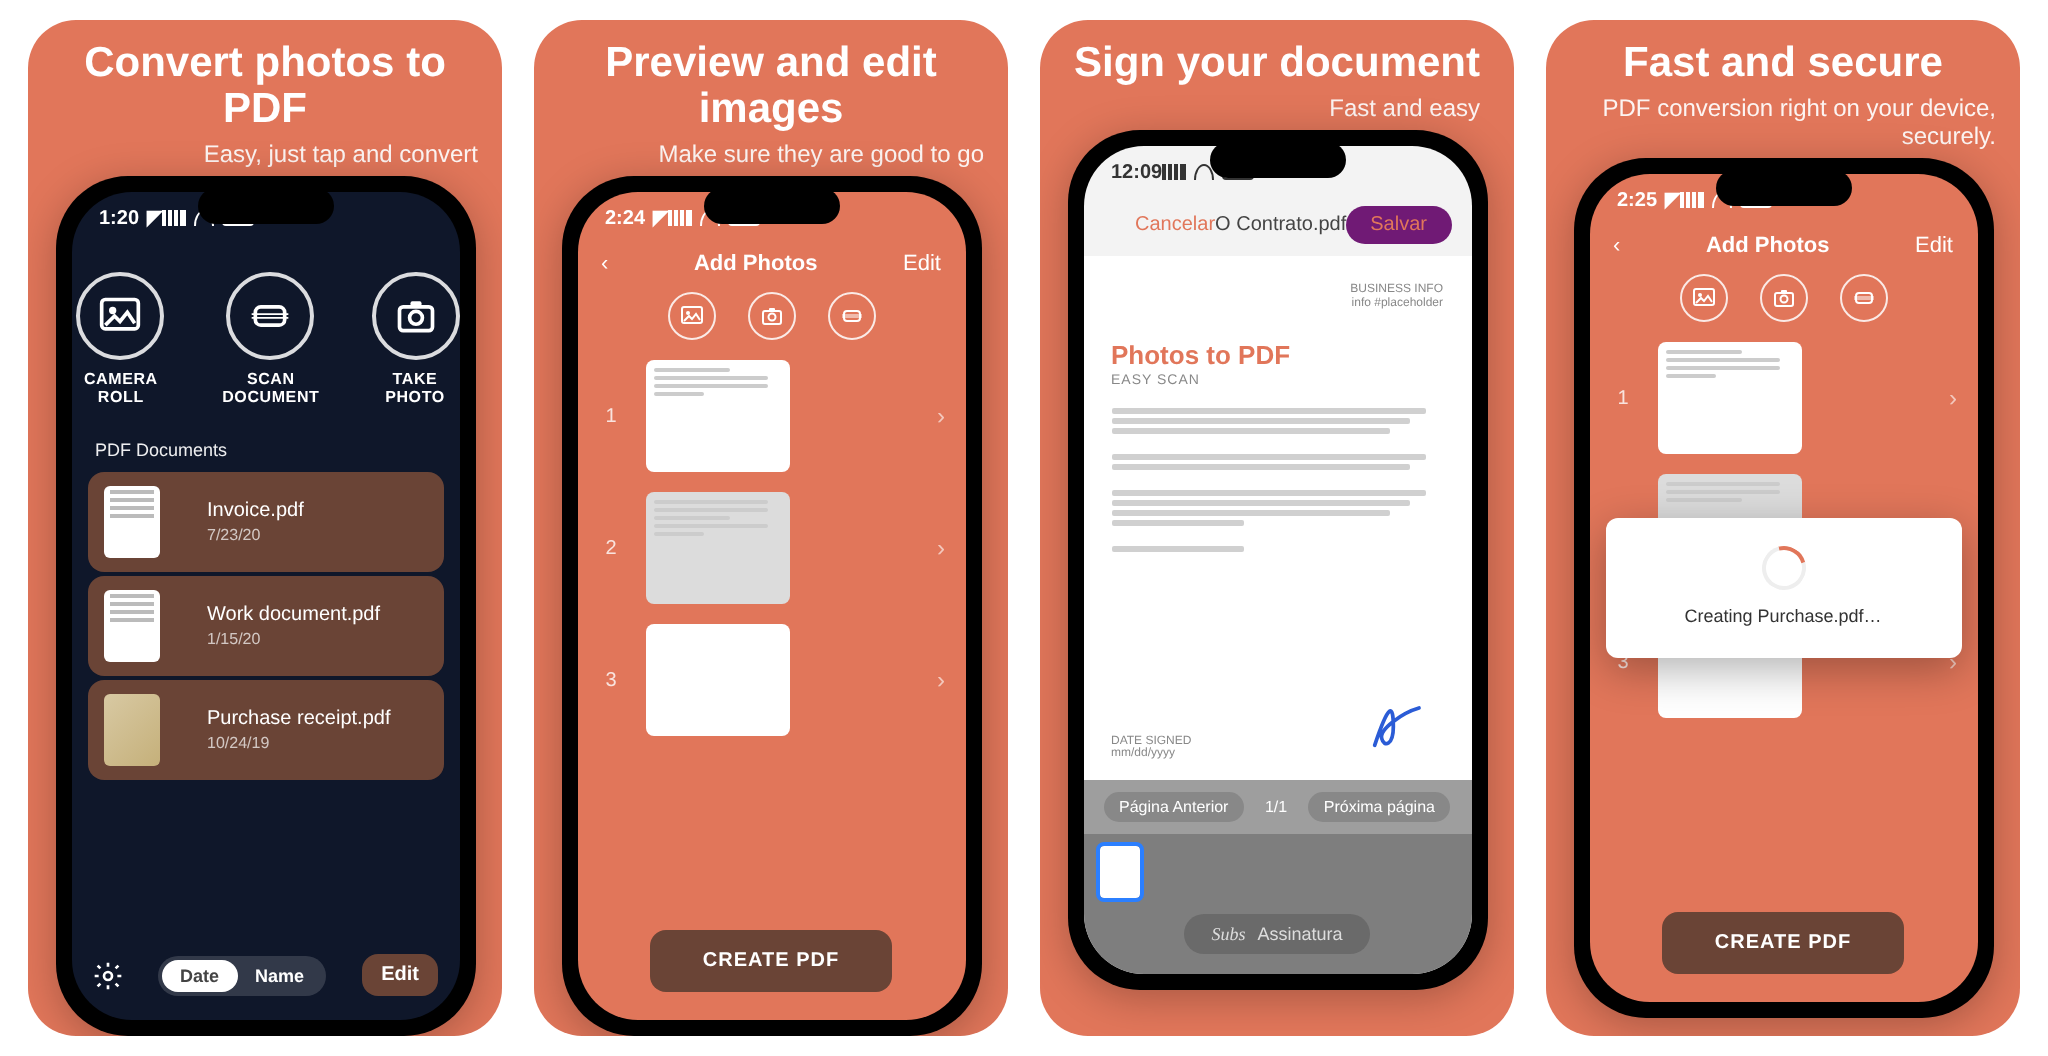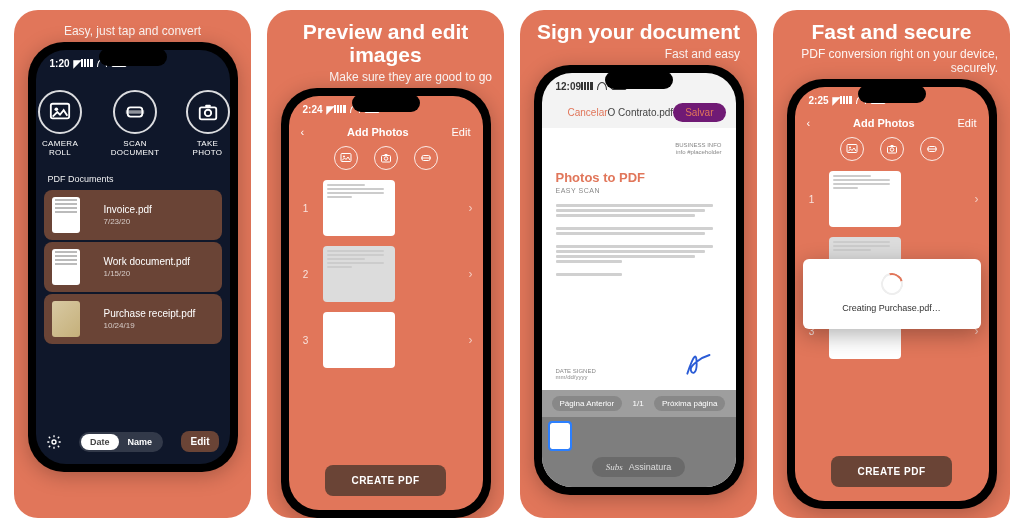--- a/index.html
+++ b/index.html
@@ -22,21 +22,21 @@
 .wifi{width:10px;height:8px;border-radius:50% 50% 0 0/100% 100% 0 0;border:1.5px solid currentColor;border-bottom:0;}
 .batt{width:16px;height:8px;border:1px solid currentColor;border-radius:2px;position:relative;}
 .batt::after{content:"";position:absolute;right:-3px;top:1.5px;width:2px;height:3px;background:currentColor;border-radius:0 1px 1px 0;}
 
 
 .s1{background:#0f172a;color:#fff;}
 .s1 .circles{display:flex;justify-content:center;gap:20px;margin:14px 0 4px;}
 .circ{display:flex;flex-direction:column;align-items:center;gap:6px;}
 .circ .ring{width:44px;height:44px;border:2px solid rgba(255,255,255,.85);border-radius:50%;display:flex;align-items:center;justify-content:center;}
 .circ .ring svg{width:22px;height:22px;fill:#fff;}
-.circ .lbl{font-size:8px;font-weight:400;text-align:center;line-height:1.1;letter-spacing:.3px;}
+.circ .lbl{font-size:8px;font-weight:700;text-align:center;line-height:1.1;letter-spacing:.3px;}
 .s1 .section-hdr{font-size:9px;opacity:.93;padding:12px 12px 6px;align-self:stretch;}
 .doclist{align-self:stretch;display:flex;flex-direction:column;gap:2px;padding:0 8px;}
 .docrow{background:#6a4436;border-radius:8px;display:flex;align-items:center;gap:8px;padding:7px 8px;}
 .docrow .thmb{width:28px;height:36px;background:#fff;border-radius:3px;flex:0 0 28px;overflow:hidden;display:flex;flex-direction:column;}
 .thmb .bar{height:2px;margin:2px 3px 0;background:#bbb;}
 .docrow .mta{display:flex;flex-direction:column;gap:2px;flex:1;margin-left:16px;}
 .docrow .nm{font-size:10px;font-weight:500;}
 .docrow .dt{font-size:8px;opacity:.7;}
 .s1 .bottom{margin-top:auto;display:flex;align-items:center;justify-content:space-between;padding:8px 10px 12px;align-self:stretch;}
 .s1 .gear{width:16px;height:16px;fill:#fff;}
@@ -119,20 +119,21 @@
     <g id="ic-sig">
         <path d="M2 22 C 8 4, 10 4, 10 14 C 10 22, 6 23, 5 19 C 4 15, 14 8, 21 6" fill="none" stroke="#2b5cd6" stroke-width="1.6" stroke-linecap="round"></path>
       </g>
   </defs>
 </svg>
 
 <div class="board">
 
 <div class="panel">
   <div class="hdr">
+    <div class="title">Convert photos to PDF</div>
     <div class="sub">Easy, just tap and convert</div>
   </div>
   <div class="phone">
     <div class="notch"></div>
     <div class="screen s1">
       <div class="statusbar">
         <span class="left">
               <span>1:20</span>
               <span>◤</span>
             </span>

